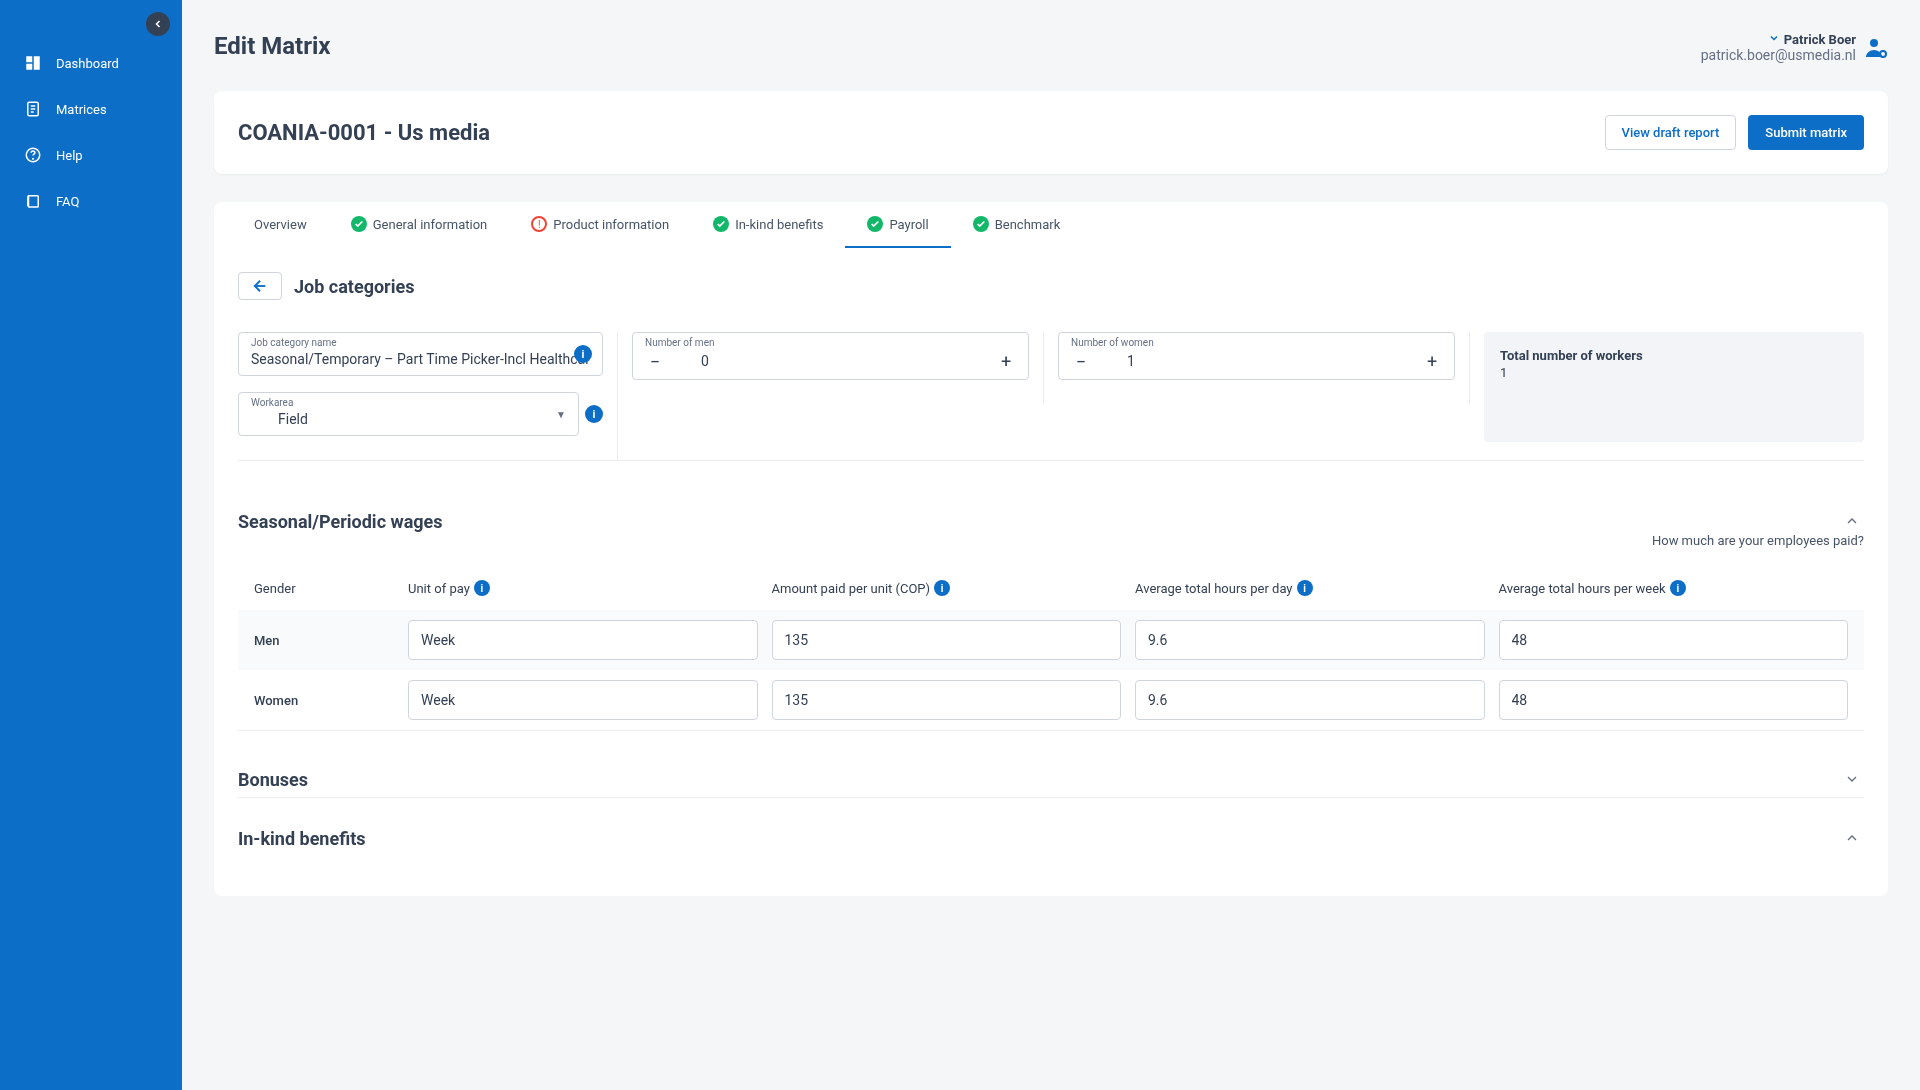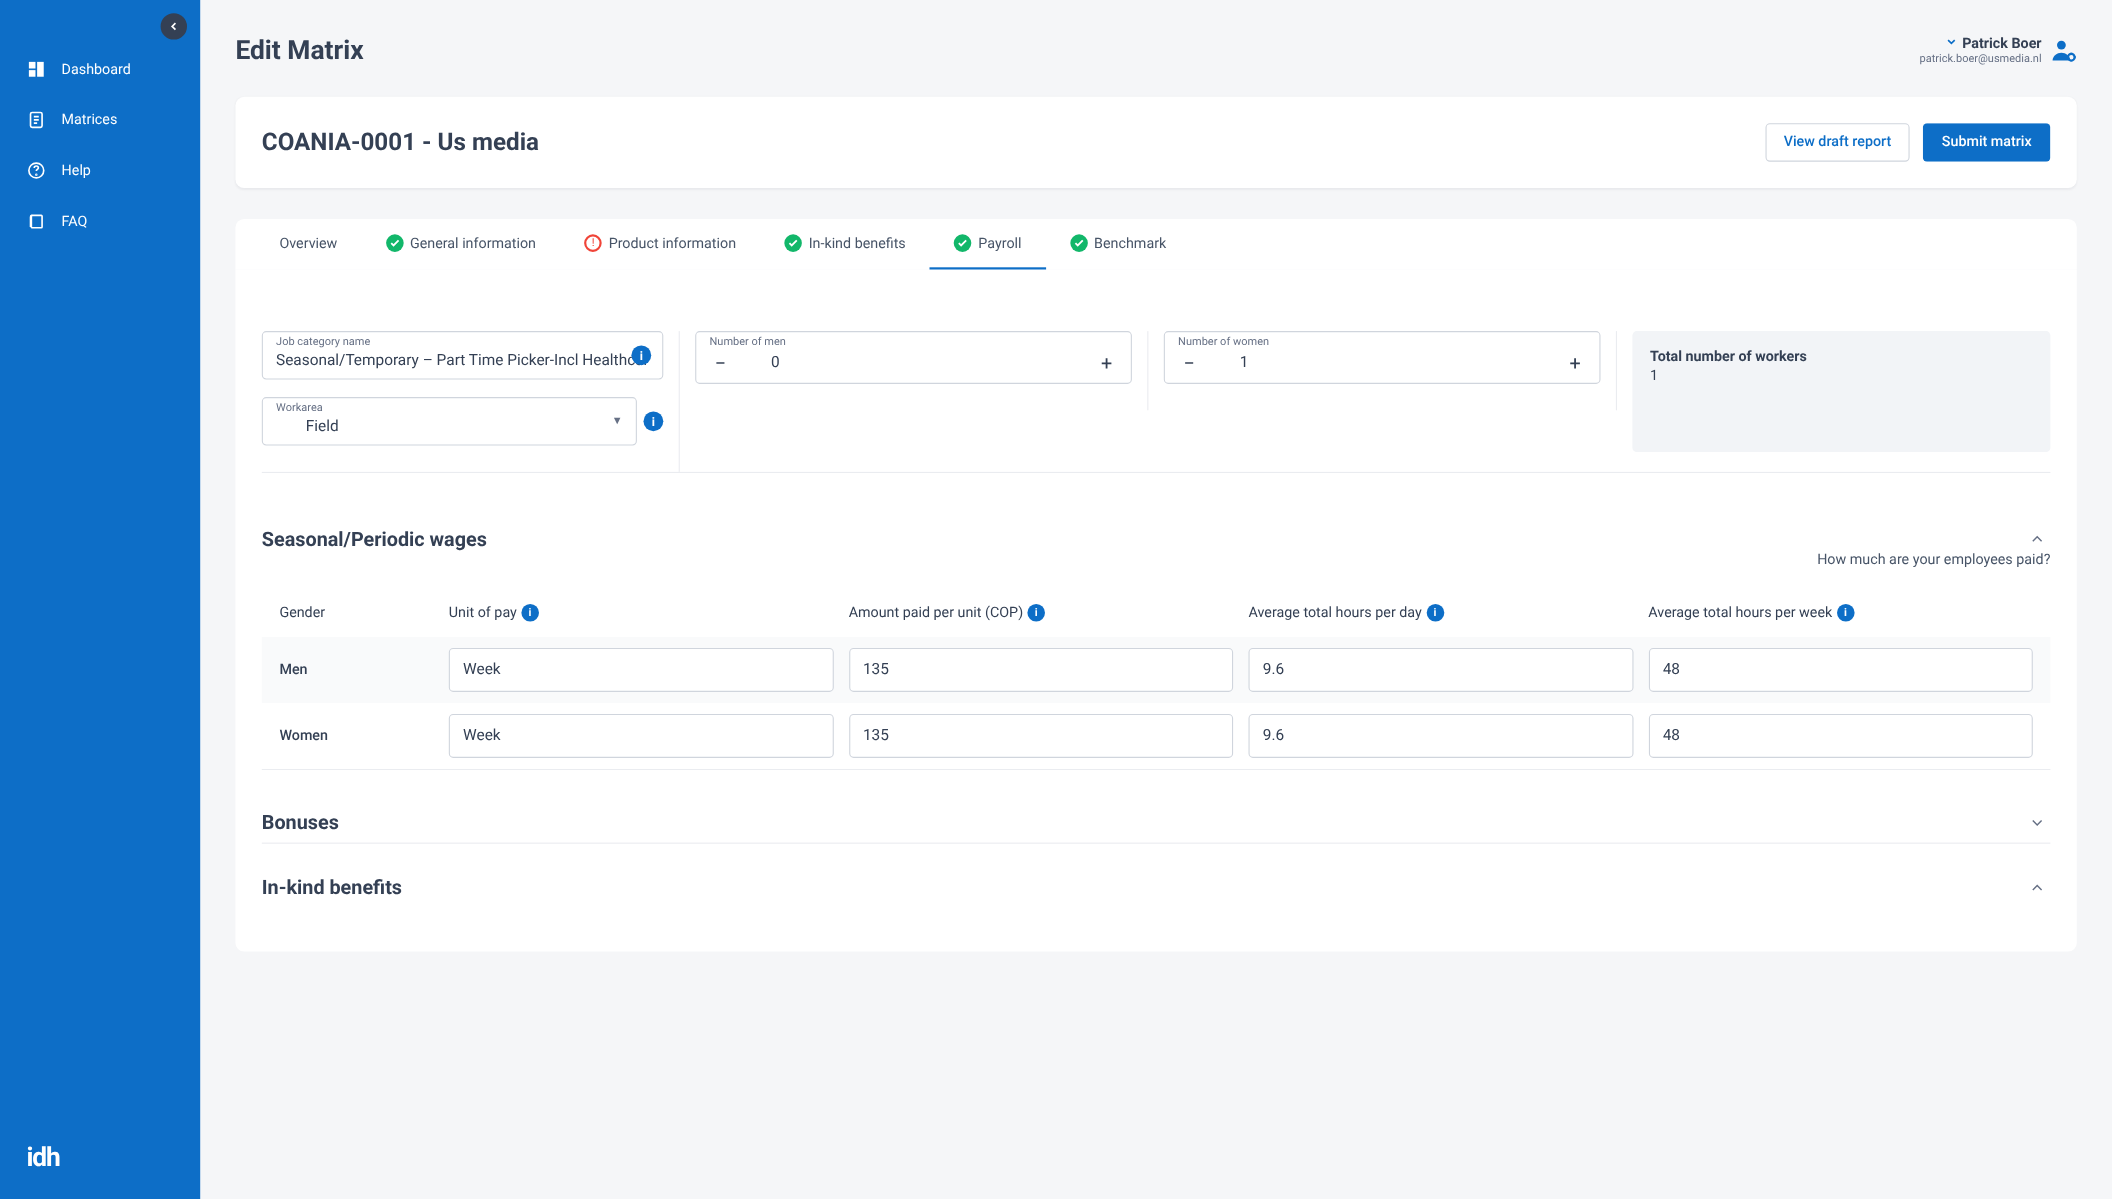--- a/index.html
+++ b/index.html
@@ -93,21 +93,21 @@
 .user-name {
   display: flex;
   align-items: center;
   justify-content: flex-end;
   gap: 4px;
   font-weight: 700;
   font-size: 13px;
   color: #344054;
 }
 .user-email {
-  font-size: 10px;
+  font-size: 14px;
   color: #667085;
 }
 .user-icon {
   width: 24px;
   height: 24px;
   display: flex;
   color: #0d6ec7;
 }
 .card {
   background: #fff;
@@ -439,21 +439,20 @@
     <div class="nav-item">
       <span class="icon">
         <svg width="18" height="18" viewBox="0 0 24 24" fill="none" stroke="currentColor" stroke-width="2">
             <rect x="6" y="5" width="13" height="15" rx="1"></rect>
             <path d="M5 19V7a2 2 0 012-2"></path>
           </svg>
       </span>
       <span>FAQ</span>
     </div>
   </nav>
-  <div class="sidebar-logo">idh</div>
 </aside>
 
 <main class="main">
   <div class="topbar">
     <h1 class="page-title">Edit Matrix</h1>
     <div class="user-block">
       <div class="user-text">
         <div class="user-name">
           <span style="color:#0d6ec7;">
             <svg width="12" height="12" viewBox="0 0 24 24" fill="none" stroke="currentColor" stroke-width="3">
@@ -520,20 +519,29 @@
         <svg width="10" height="10" viewBox="0 0 24 24" fill="none" stroke="currentColor" stroke-width="4">
             <polyline points="20 6 9 17 4 12"></polyline>
           </svg>
       </span>
       <span>Benchmark</span>
     </div>
   </div>
 
   <div class="content-card">
 
+    <div class="section-title-row">
+      <div class="back-btn">
+        <svg width="18" height="18" viewBox="0 0 24 24" fill="none" stroke="#0d6ec7" stroke-width="2.5">
+            <line x1="19" y1="12" x2="5" y2="12"></line>
+            <polyline points="12 19 5 12 12 5"></polyline>
+          </svg>
+      </div>
+      <h3 class="section-title">Job categories</h3>
+    </div>
 
     <div class="job-grid">
       <div class="job-left">
         <div class="field-wrap">
           <div class="field">
             <span class="float-label">Job category name</span>
             <input type="text" value="Seasonal/Temporary – Part Time Picker-Incl Healthcare" style="">
             <span class="info-icon info-inside">i</span>
           </div>
         </div>

